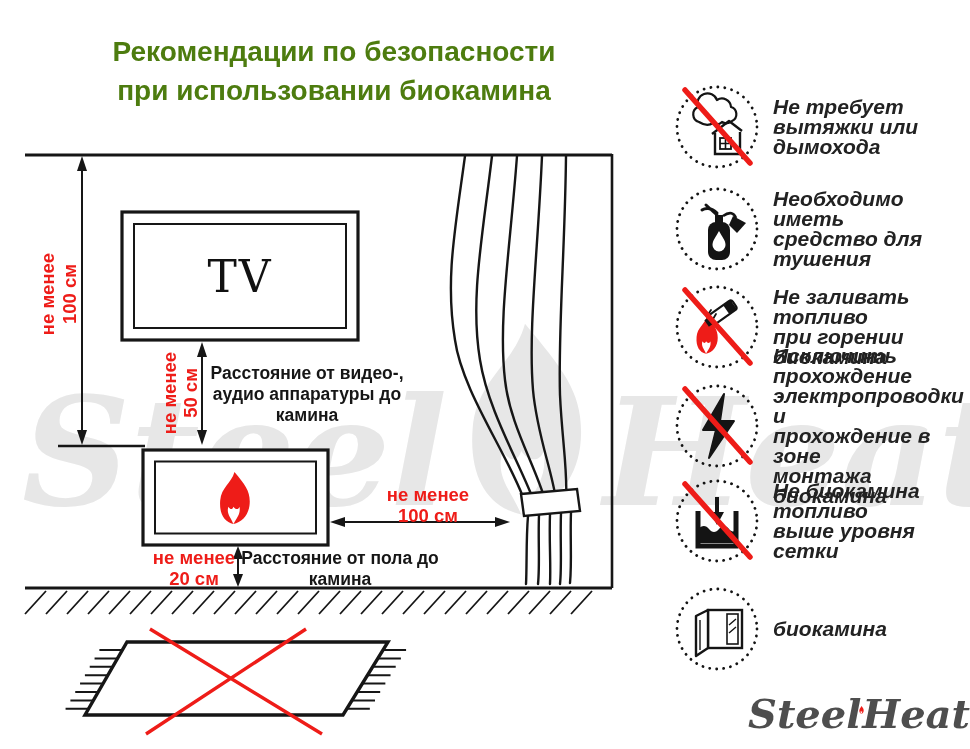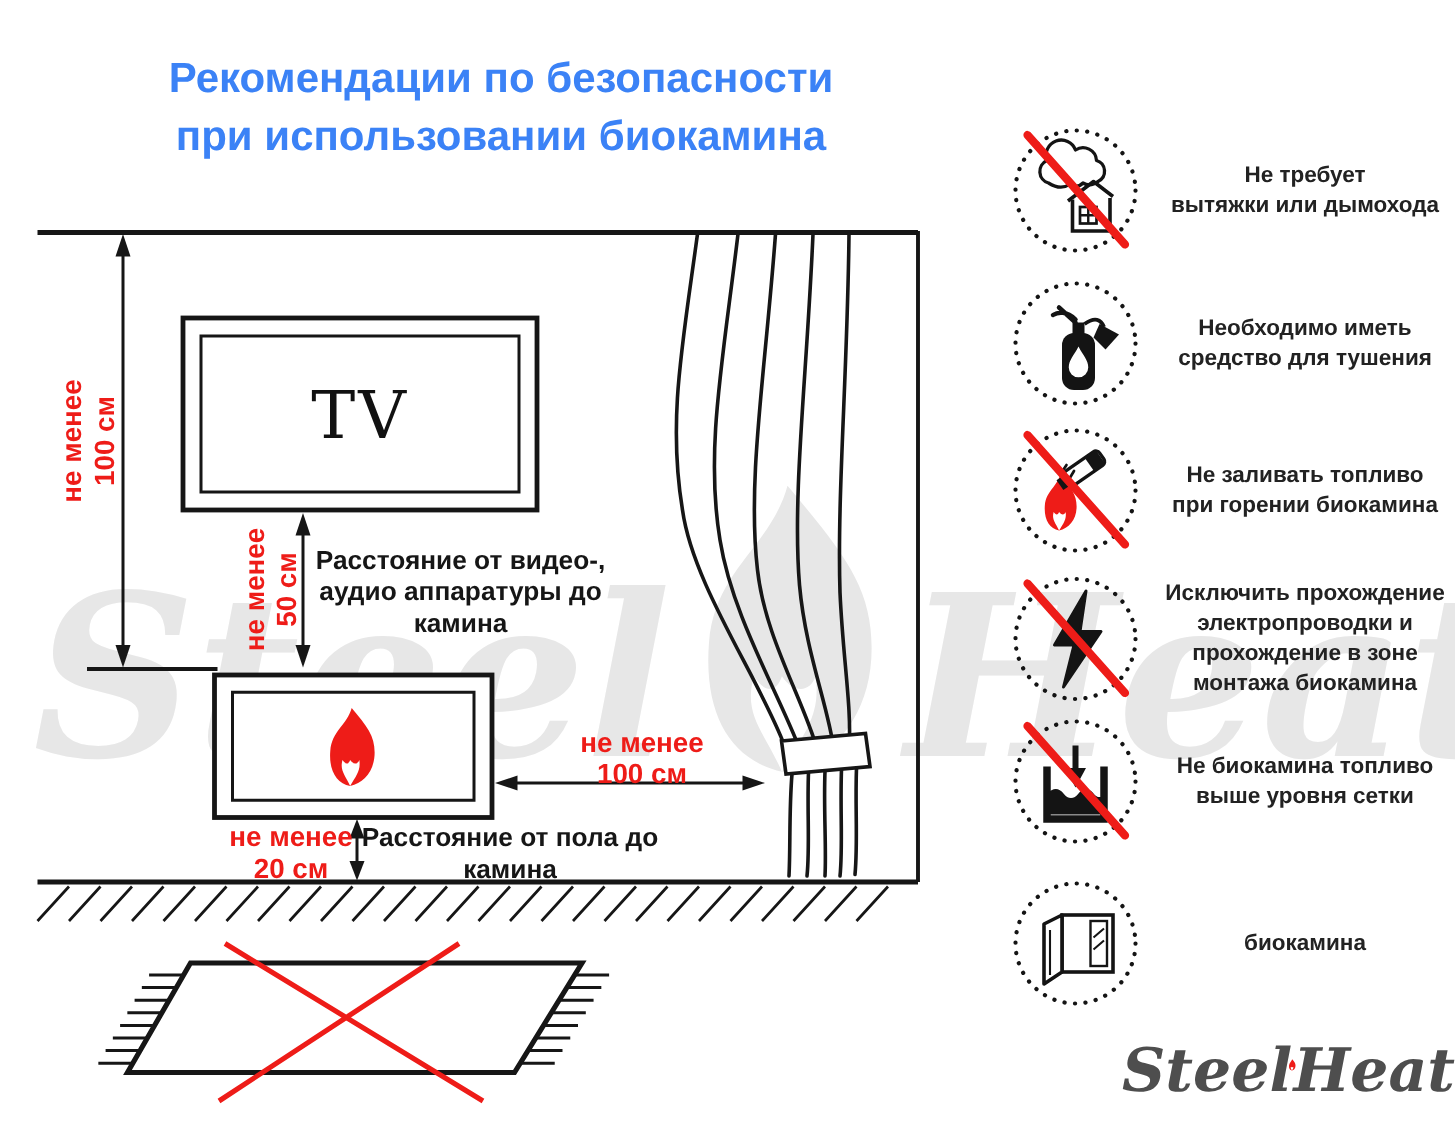--- a/index.html
+++ b/index.html
@@ -5,21 +5,21 @@
   :root{
     --red:#ee1c18; --ink:#161616; --watermark:#e7e7e7; --logo_gray:#4e4e4e;
   }
   html,body{margin:0;padding:0;}
   body{
     width:970px;height:749px;position:relative;overflow:hidden;background:#ffffff;
     font-family:"Liberation Sans", sans-serif;
   }
   .title{
     position:absolute;left:34px;top:32px;width:600px;text-align:center;
-    font-size:28px;line-height:39px;font-weight:700;color:#3b82f6;z-index:2;
+    font-size:28px;line-height:39px;font-weight:700;color:#4d7c0f;z-index:2;
   }
   .watermark{
     position:absolute;left:22px;top:316px;z-index:0;display:flex;align-items:flex-end;
     color:var(--watermark);font:italic 700 150px "DejaVu Serif", serif;
     white-space:nowrap;user-select:none;
   }
   .watermark svg{margin:0 -8px 14px -8px;}
   #room-svg{position:absolute;left:0;top:140px;z-index:1;}
   svg text{font-family:"Liberation Sans", sans-serif;}
   .dim-red{fill:var(--red);font-size:18.5px;font-weight:700;}
@@ -28,21 +28,21 @@
   .ink-line{stroke:var(--ink);fill:none;}
   .ink-fill{fill:var(--ink);}
   .red-line{stroke:var(--red);fill:none;}
   .red-fill{fill:var(--red);}
   .white-fill{fill:#ffffff;}
   .reco-row{
     position:absolute;left:671px;width:296px;height:92px;z-index:1;
     display:flex;align-items:center;gap:10px;
   }
   .reco-caption{
-    flex:1;text-align:center;font-size:15px;line-height:20px;font-weight:700;color:#222;
+    flex:1;text-align:left;font-size:21px;line-height:20px;font-weight:700;color:#222;font-style:italic;
   }
   .logo{
     position:absolute;left:748px;top:682px;width:222px;height:62px;z-index:1;
     display:flex;align-items:center;justify-content:center;
     color:var(--logo_gray);font:italic 700 40px "DejaVu Serif", serif;white-space:nowrap;
   }
   .logo svg{margin:0 -3px 6px -3px;}
 </style>
 </head>
 <body>

